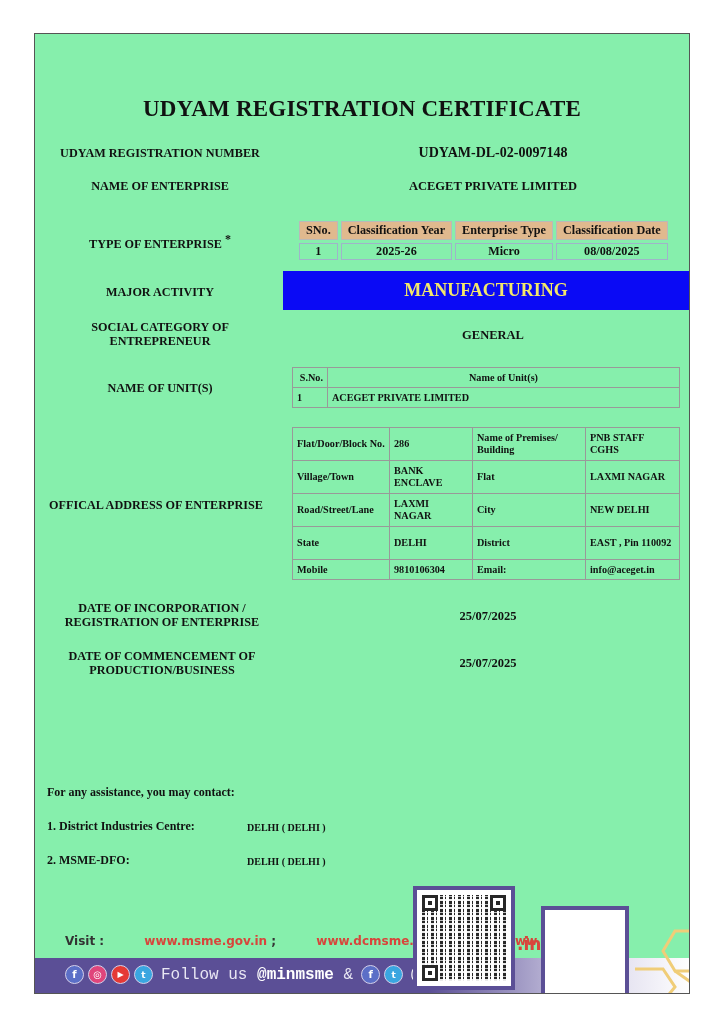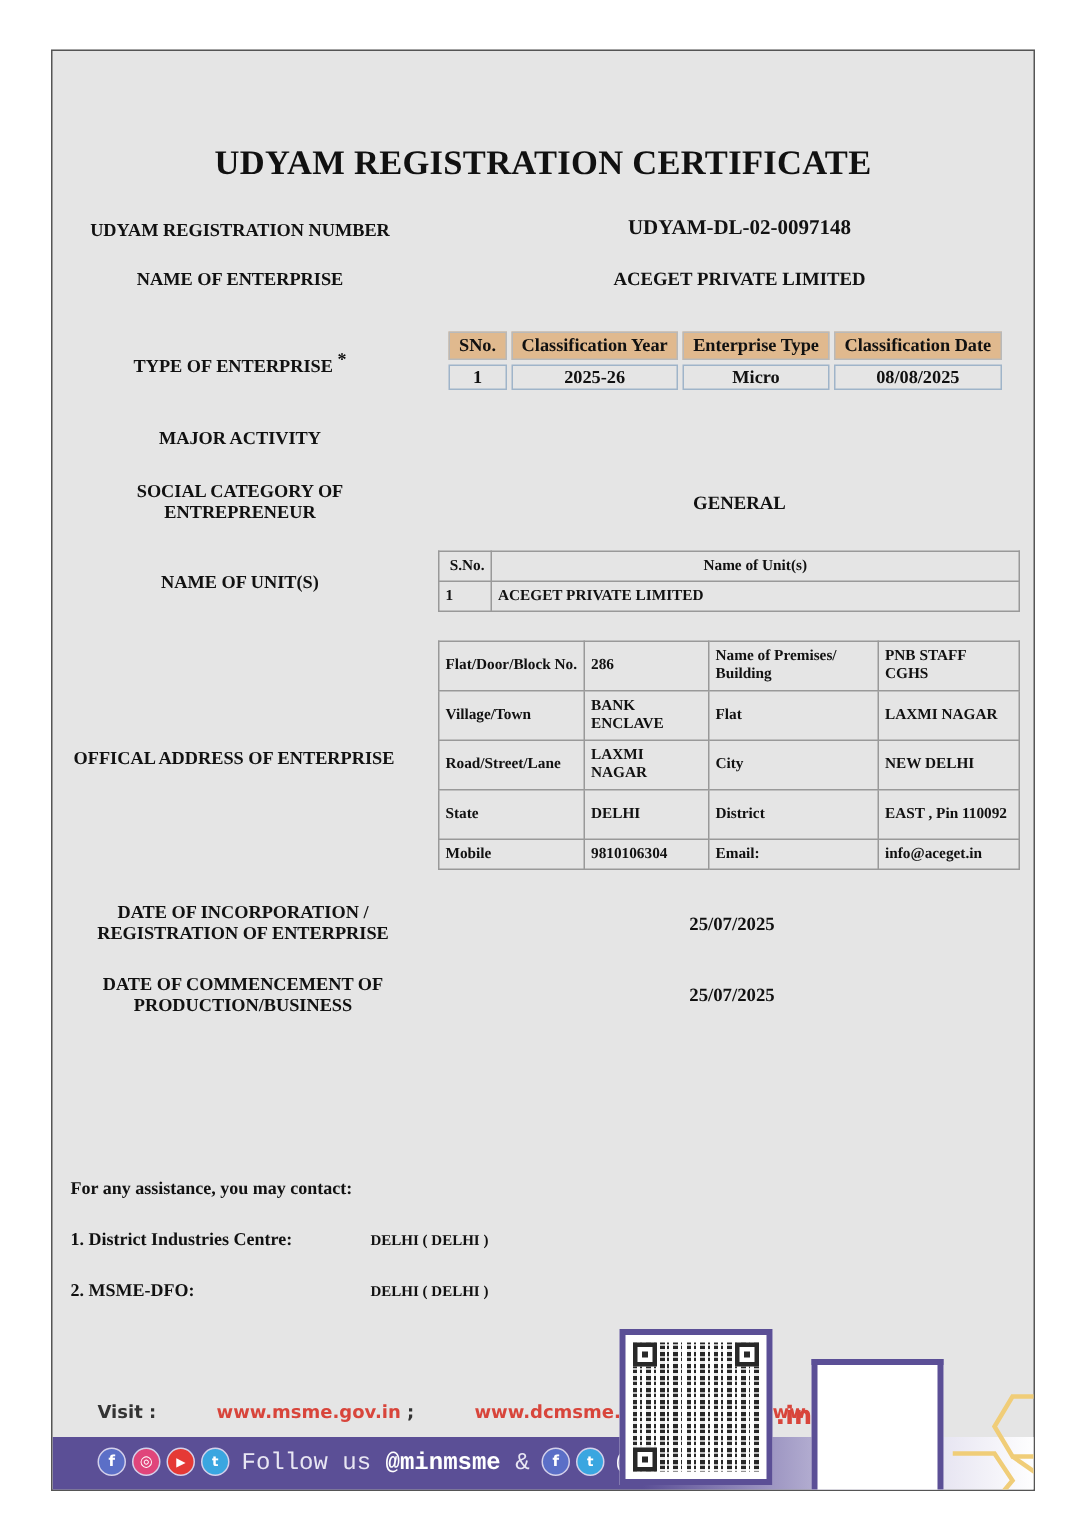--- a/index.html
+++ b/index.html
@@ -1,19 +1,19 @@
 <!DOCTYPE html>
 <html><head>
 <meta charset="utf-8">
 <style>
   html, body { margin: 0; padding: 0; background: #ffffff; }
   body { width: 724px; height: 1024px; position: relative; overflow: hidden;
          font-family: "Liberation Serif", "DejaVu Serif", serif; color: #111; }
   .page { position: absolute; left: 34px; top: 33px; width: 656px; height: 961px;
-          border: 1.5px solid #555; box-sizing: border-box; background: #e5e5e5; overflow: hidden; }
+          border: 1.5px solid #555; box-sizing: border-box; background: #86efac; overflow: hidden; }
   .abs { position: absolute; }
   .title { left: 0; width: 100%; top: 62px; text-align: center; font-weight: bold; font-size: 23px; letter-spacing: 0.2px; }
   .lbl { font-weight: bold; font-size: 12.2px; text-align: center; width: 250px; left: 0; line-height: 14px; }
   .val { font-weight: bold; font-size: 12.5px; text-align: center; left: 260px; width: 396px; }
   .val-lg { font-size: 14px; }
   .star { font-size: 12px; vertical-align: super; margin-left: 3px; }
 
   table { border-collapse: separate; }
   .cls-table { left: 261px; top: 184px; border-spacing: 3px; }
   .cls-table th { background: #e0b98e; border: 1px solid #b9b9b9; font-size: 12.2px; font-weight: bold; padding: 1px 6px; height: 14px; white-space: nowrap; }
@@ -85,20 +85,21 @@
       <tr>
         <td>1</td>
         <td>2025-26</td>
         <td>Micro</td>
         <td>08/08/2025</td>
       </tr>
     </tbody>
   </table>
 
   <div class="abs lbl" style="top:251px;">MAJOR ACTIVITY</div>
+  <div class="abs activity">MANUFACTURING</div>
 
   <div class="abs lbl" style="top:286px;">
     <div>SOCIAL CATEGORY OF</div>
     <div>ENTREPRENEUR</div>
   </div>
   <div class="abs val" style="top:294px;">GENERAL</div>
 
   <div class="abs lbl" style="top:347px;">NAME OF UNIT(S)</div>
   <table class="abs grid unit-table">
     <tbody>

